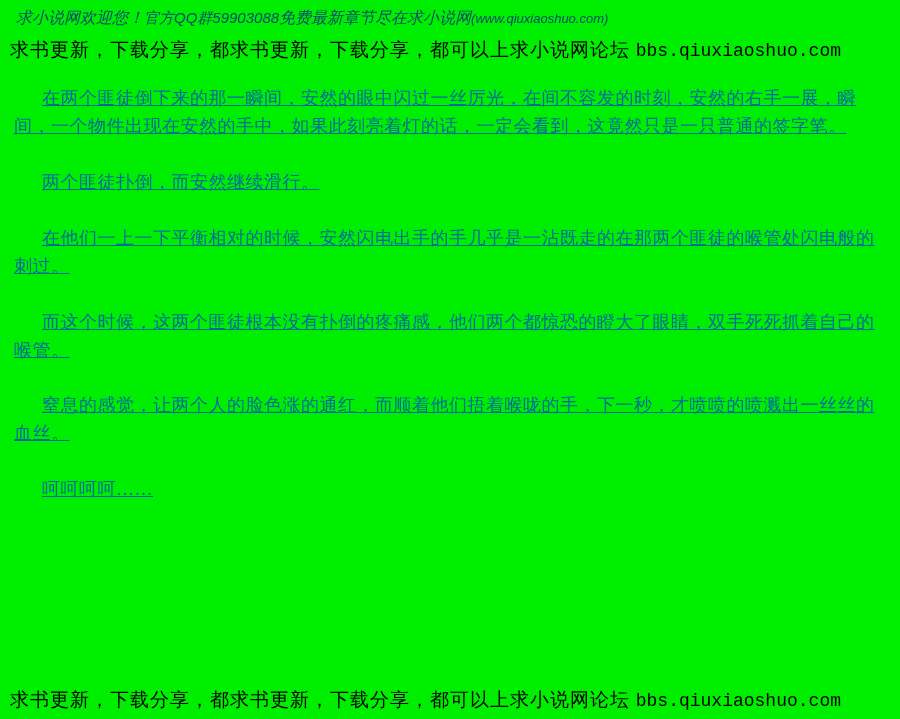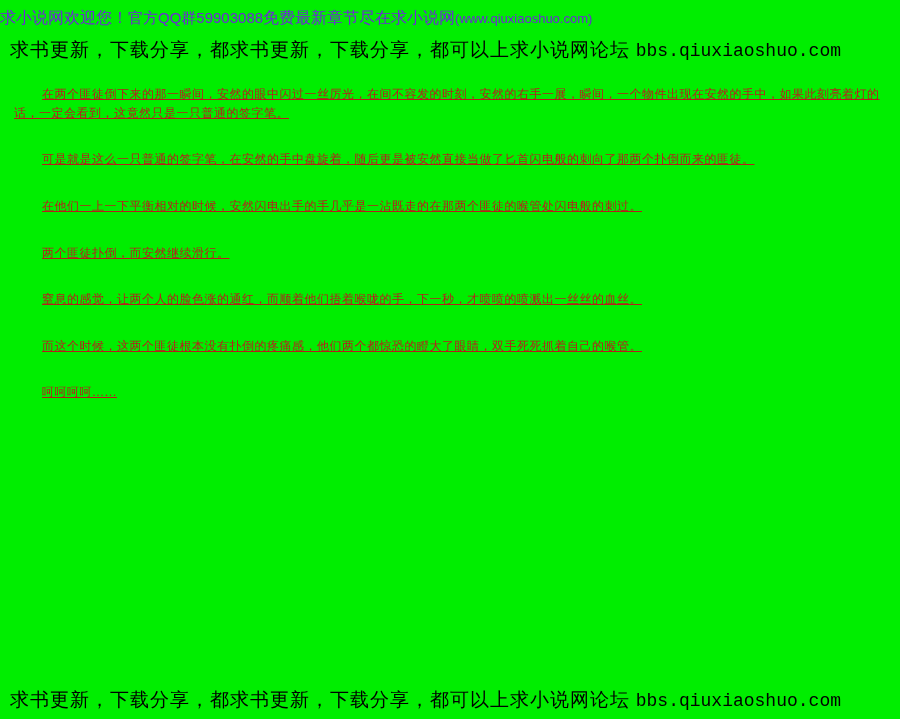--- a/index.html
+++ b/index.html
@@ -16,24 +16,25 @@
   }
   .page {
     width: 900px;
     height: 719px;
     position: relative;
     box-sizing: border-box;
   }
   .top-banner {
     font-family: "Liberation Serif", serif;
     font-size: 16px;
-    color: #6d28d9;
-    padding: 8px 0 0 0;
+    color: #0c4a6e;
+    padding: 8px 0 0 16px;
     line-height: 1.2;
     white-space: nowrap;
+    font-style: italic;
   }
   .top-banner .qq {
     font-family: "Liberation Sans", sans-serif;
     font-size: 15px;
   }
   .top-banner .site {
     font-family: "Liberation Sans", sans-serif;
     font-size: 13px;
   }
   .promo {
@@ -47,22 +48,22 @@
   .promo .url {
     font-family: "Liberation Mono", monospace;
     font-size: 18px;
     letter-spacing: 0px;
   }
   .content {
     padding: 22px 14px 0 14px;
   }
   .para {
     font-family: "Liberation Serif", serif;
-    font-size: 12px;
-    color: #b91c1c;
+    font-size: 18px;
+    color: #0369a1;
     text-decoration: underline;
     line-height: 1.55;
     margin: 0 0 28px 0;
     text-indent: 28px;
     letter-spacing: 0.5px;
   }
   .bottom-promo {
     position: absolute;
     left: 0;
     bottom: 6px;
@@ -90,25 +91,24 @@
     <span>求小说网欢迎您！</span><span class="qq">官方QQ群59903088</span><span>免费最新章节尽在求小说网</span><span class="site">(www.qiuxiaoshuo.com)</span>
   </div>
 
   <div class="promo">
     <span>求书更新，下载分享，都求书更新，下载分享，都可以上求小说网论坛</span>
     <span class="url">bbs.qiuxiaoshuo.com</span>
   </div>
 
   <div class="content">
     <p class="para">在两个匪徒倒下来的那一瞬间，安然的眼中闪过一丝厉光，在间不容发的时刻，安然的右手一展，瞬间，一个物件出现在安然的手中，如果此刻亮着灯的话，一定会看到，这竟然只是一只普通的签字笔。</p>
-    <p class="para">可是就是这么一只普通的签字笔，在安然的手中盘旋着，随后更是被安然直接当做了匕首闪电般的刺向了那两个扑倒而来的匪徒。</p>
+    <p class="para">两个匪徒扑倒，而安然继续滑行。</p>
     <p class="para">在他们一上一下平衡相对的时候，安然闪电出手的手几乎是一沾既走的在那两个匪徒的喉管处闪电般的刺过。</p>
-    <p class="para">两个匪徒扑倒，而安然继续滑行。</p>
+    <p class="para">而这个时候，这两个匪徒根本没有扑倒的疼痛感，他们两个都惊恐的瞪大了眼睛，双手死死抓着自己的喉管。</p>
     <p class="para">窒息的感觉，让两个人的脸色涨的通红，而顺着他们捂着喉咙的手，下一秒，才喷喷的喷溅出一丝丝的血丝。</p>
-    <p class="para">而这个时候，这两个匪徒根本没有扑倒的疼痛感，他们两个都惊恐的瞪大了眼睛，双手死死抓着自己的喉管。</p>
     <p class="para">呵呵呵呵……</p>
   </div>
 
   <div class="bottom-promo">
     <span>求书更新，下载分享，都求书更新，下载分享，都可以上求小说网论坛</span>
     <span class="url">bbs.qiuxiaoshuo.com</span>
   </div>
 
 </div>
 

